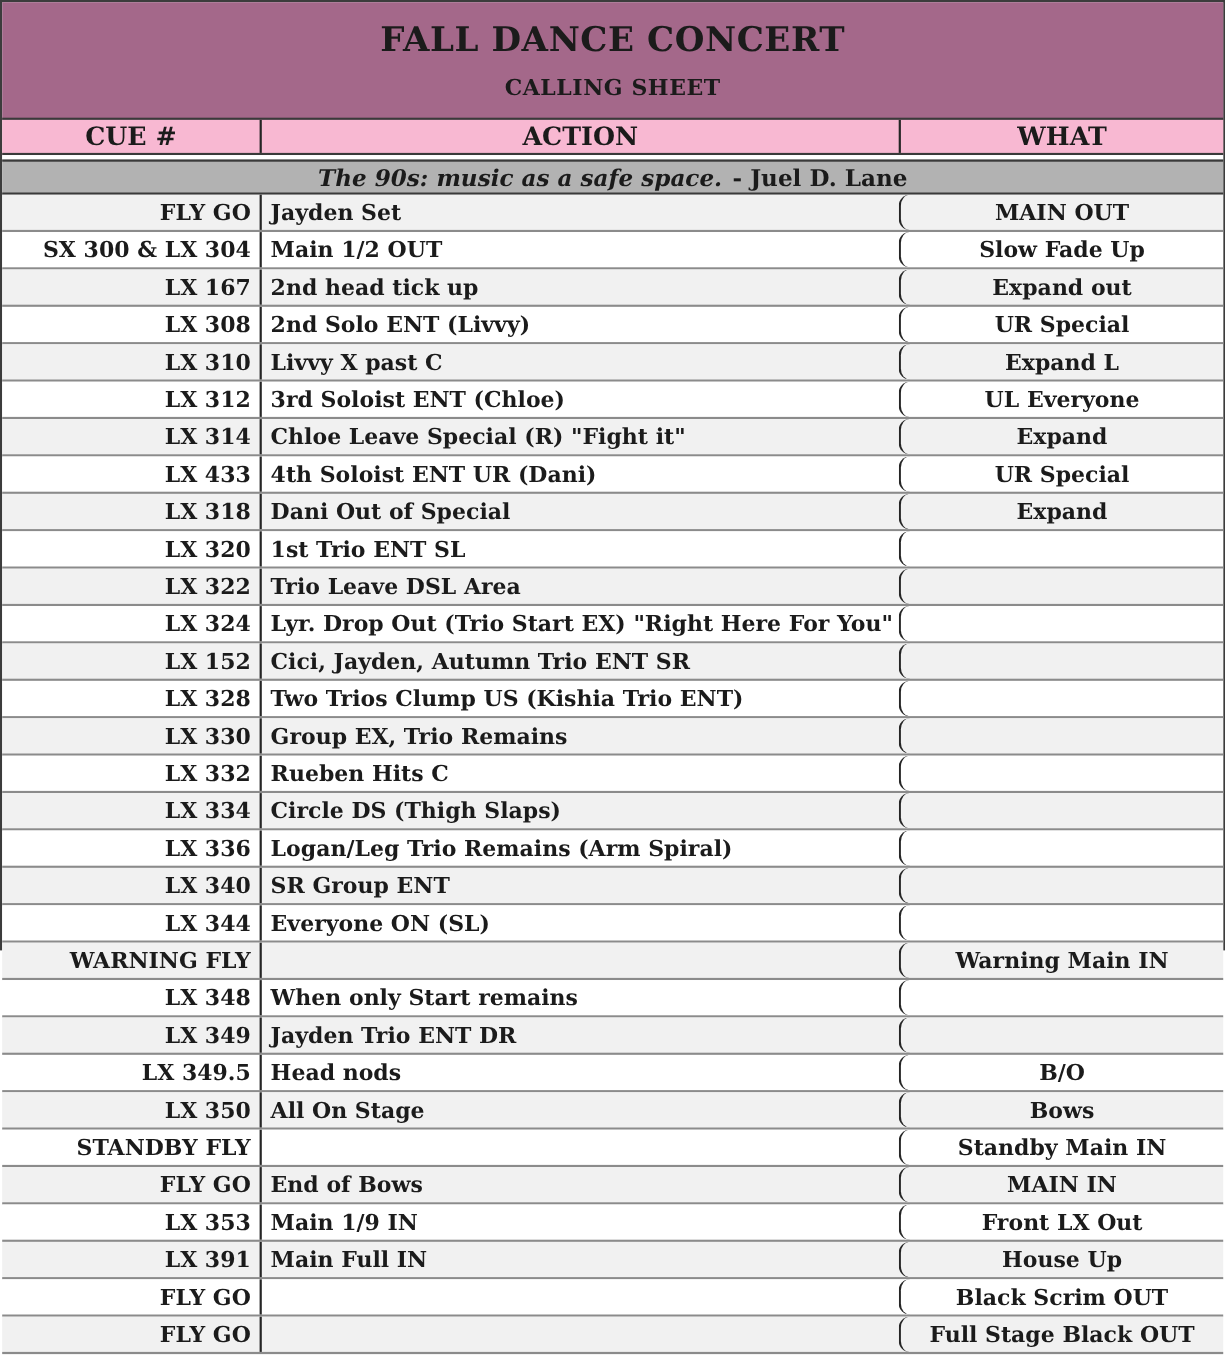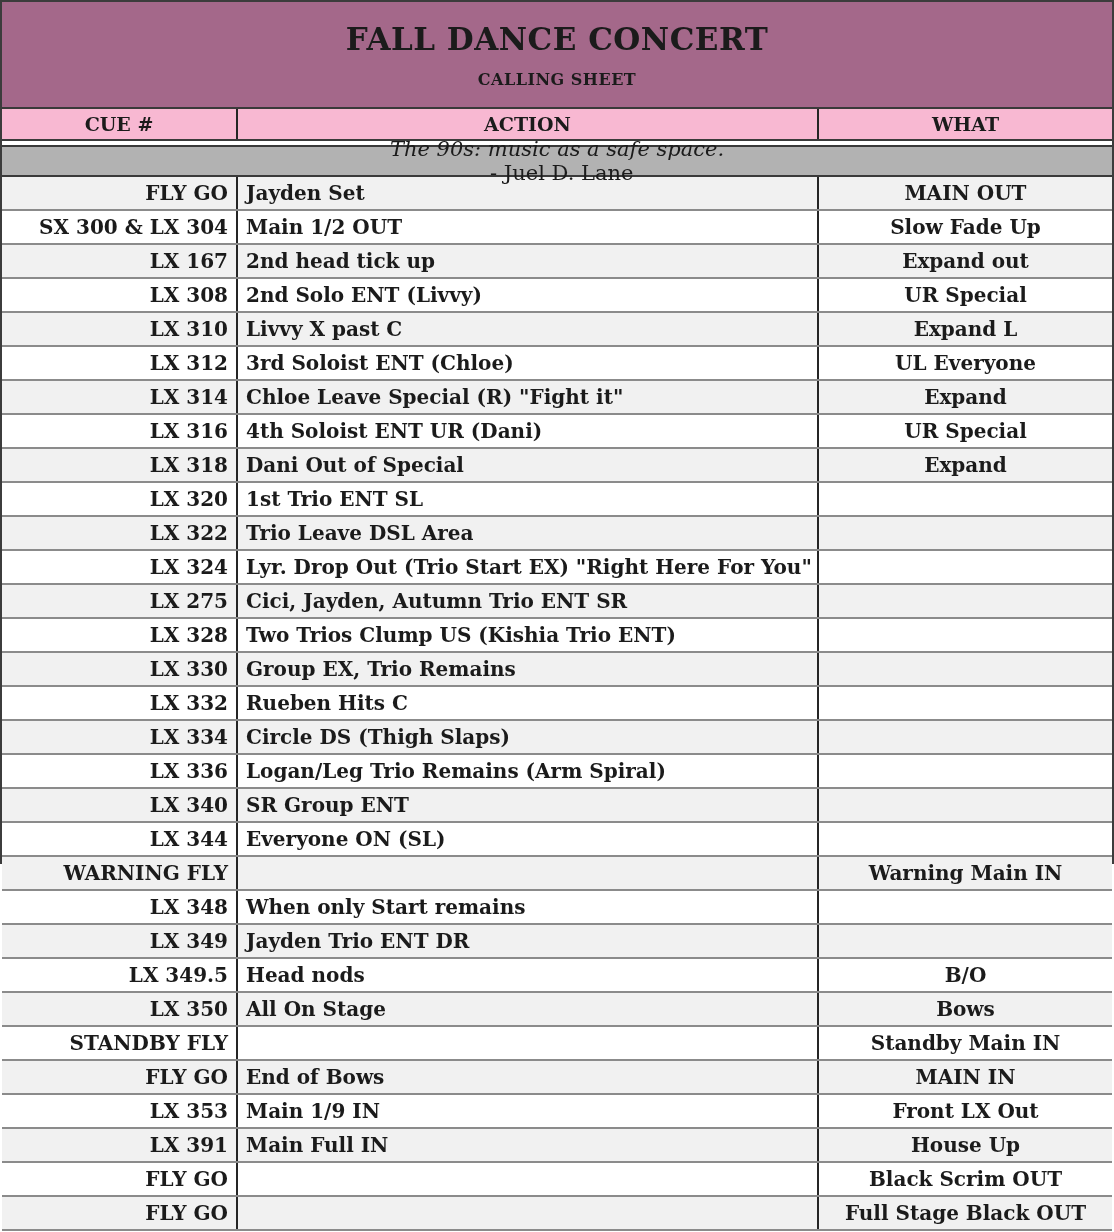--- a/index.html
+++ b/index.html
@@ -31,21 +31,21 @@
     align-items: center;
     justify-content: center;
     gap: 13px;
   }
   .title {
     font-size: 31px;
     font-weight: bold;
     letter-spacing: 0.5px;
   }
   .subtitle {
-    font-size: 16px;
+    font-size: 20px;
     font-weight: bold;
     letter-spacing: 0.5px;
   }
   
   .grid3 {
     display: grid;
     grid-template-columns: 234px 581px 295px;
   }
   .grid3 > .c2, .grid3 > .c3 {
     border-left: 2px solid #252525;
@@ -53,41 +53,40 @@
   
   .colhead {
     height: 30px;
     background: #f8b8d2;
     border-bottom: 2px solid #3a3a3a;
   }
   .colhead .cell {
     display: flex;
     align-items: center;
     justify-content: center;
-    font-size: 19px;
+    font-size: 23px;
     font-weight: bold;
     box-sizing: border-box;
   }
   .spacer {
     height: 4px;
     background: #ffffff;
   }
   
   .section-row {
     height: 28px;
     background: #b2b2b2;
     border-top: 2px solid #3a3a3a;
     border-bottom: 2px solid #3a3a3a;
     display: flex;
     align-items: center;
     justify-content: center;
     font-size: 21px;
-    font-weight: normal;
+    font-weight: bold;
     white-space: nowrap;
-    flex-direction: column;
   }
   .section-title { font-style: italic; }
   .section-author { font-style: normal; margin-left: 0.45em; }
   
   .rows .row {
     height: 34px;
     box-sizing: border-box;
     border-bottom: 2px solid #8b8b8b;
     background: #ffffff;
   }
@@ -98,21 +97,21 @@
     display: flex;
     align-items: center;
     font-size: 20px;
     font-weight: bold;
     white-space: nowrap;
     overflow: hidden;
     box-sizing: border-box;
   }
   .rows .cue   { justify-content: flex-end;  padding-right: 8px; margin-left: 28px; }
   .rows .action{ justify-content: flex-start; padding-left: 8px; }
-  .rows .what  { justify-content: center; }
+  .rows .what  { justify-content: center; border-radius: 10px; }
 </style>
 </head>
 <body>
 
 <div class="sheet">
 
   <div class="title-block">
     <div class="title">FALL DANCE CONCERT</div>
     <div class="subtitle">CALLING SHEET</div>
   </div>
@@ -167,21 +166,21 @@
     <div class="cell what c3">UL Everyone</div>
   </div>
 
   <div class="row grid3">
     <div class="cell cue c1">LX 314</div>
     <div class="cell action c2">Chloe Leave Special (R) "Fight it"</div>
     <div class="cell what c3">Expand</div>
   </div>
 
   <div class="row grid3">
-    <div class="cell cue c1">LX 316</div>
+    <div class="cell cue c1">LX 433</div>
     <div class="cell action c2">4th Soloist ENT UR (Dani)</div>
     <div class="cell what c3">UR Special</div>
   </div>
 
   <div class="row grid3">
     <div class="cell cue c1">LX 318</div>
     <div class="cell action c2">Dani Out of Special</div>
     <div class="cell what c3">Expand</div>
   </div>
 
@@ -197,21 +196,21 @@
     <div class="cell what c3"></div>
   </div>
 
   <div class="row grid3">
     <div class="cell cue c1">LX 324</div>
     <div class="cell action c2">Lyr. Drop Out (Trio Start EX) "Right Here For You"</div>
     <div class="cell what c3"></div>
   </div>
 
   <div class="row grid3">
-    <div class="cell cue c1">LX 275</div>
+    <div class="cell cue c1">LX 152</div>
     <div class="cell action c2">Cici, Jayden, Autumn Trio ENT SR</div>
     <div class="cell what c3"></div>
   </div>
 
   <div class="row grid3">
     <div class="cell cue c1">LX 328</div>
     <div class="cell action c2">Two Trios Clump US (Kishia Trio ENT)</div>
     <div class="cell what c3"></div>
   </div>
 

